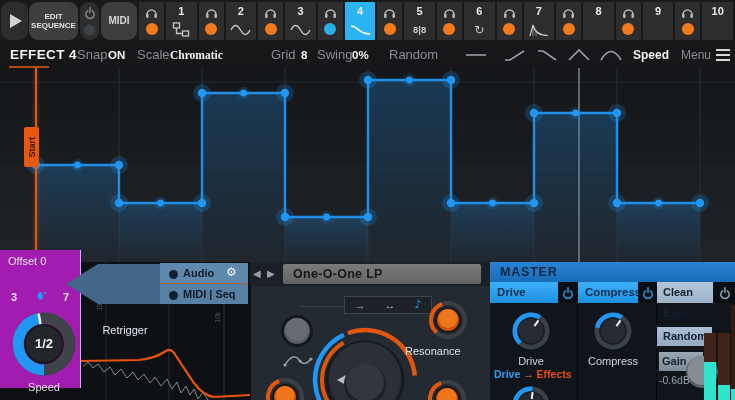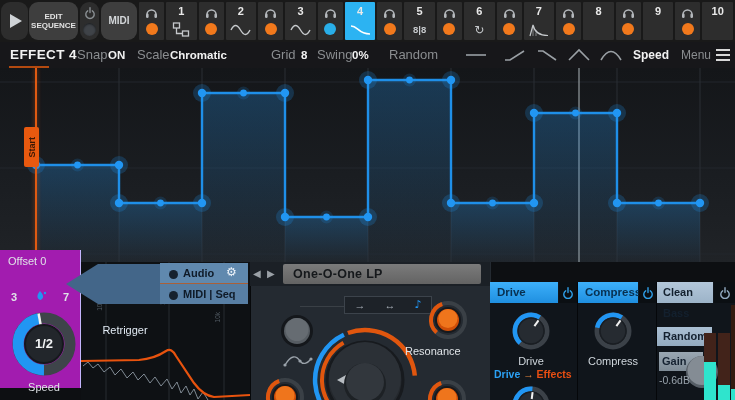--- a/index.html
+++ b/index.html
@@ -296,21 +296,21 @@
   </div>
       </div>
   </div>
 
   <div class="abs" id="toolbar">
     <div class="tb big" style="left:10px;">EFFECT 4</div>
     <div class="abs" style="left:9px;top:24px;width:40px;height:2px;background:#b34a10;"></div>
     <div class="tb dim" style="left:77px;">Snap</div>
     <div class="tb val" style="left:108px;">ON</div>
     <div class="tb dim" style="left:137px;">Scale</div>
-    <div class="tb val" style="left:170px;">Chromatic</div>
+    <div class="tb val" style="left:170px;font-family:Liberation Serif, serif;">Chromatic</div>
     <div class="tb dim" style="left:271px;">Grid</div>
     <div class="tb val" style="left:301px;">8</div>
     <div class="tb dim" style="left:317px;">Swing</div>
     <div class="tb val" style="left:352px;">0%</div>
     <div class="tb dim" style="left:389px;">Random</div>
     <div class="abs" id="dice">
       <i style="left:2.6px;top:2.6px;"></i>
         <i style="left:8.6px;top:2.6px;"></i>
       <i style="left:5.6px;top:5.7px;"></i>
       <i style="left:2.6px;top:8.8px;"></i>
@@ -522,20 +522,21 @@
     <circle cx="23" cy="21.5" r="9.5" fill="#ef751c"></circle>
   </svg>
   <svg class="abs" style="left:424px;top:376px;" width="46" height="46">
     <circle cx="23" cy="23" r="17" fill="none" stroke="#3a4046" stroke-width="4"></circle>
     <path d="M11.6,35.6 A17,17 0 0 1 17.2,7" fill="none" stroke="#e0560e" stroke-width="4"></path>
     <circle cx="23" cy="23" r="13" fill="#17191d"></circle>
     <circle cx="23" cy="23" r="11" fill="#cf4e08"></circle>
     <circle cx="23" cy="21.5" r="9.5" fill="#ef751c"></circle>
   </svg>
 
+  <div class="abs" id="master-bar">MASTER</div>
 
   <div class="m-col" style="left:490px;width:87px;border-right:1px solid #05070a;"></div>
   <div class="m-col" style="left:578px;width:78px;border-right:1px solid #05070a;"></div>
   <div class="m-col" style="left:657px;width:78px;"></div>
 
   <div class="m-head" style="left:490px;width:68px;">Drive</div>
   <div class="m-pwr" style="left:559px;width:18px;">
     <svg width="12" height="12">
         <g stroke="#2f9fe8" stroke-width="1.4" fill="none" stroke-linecap="round">
       <path d="M8.3,3.8 A4.2,4.2 0 1 1 3.7,3.8"></path>

